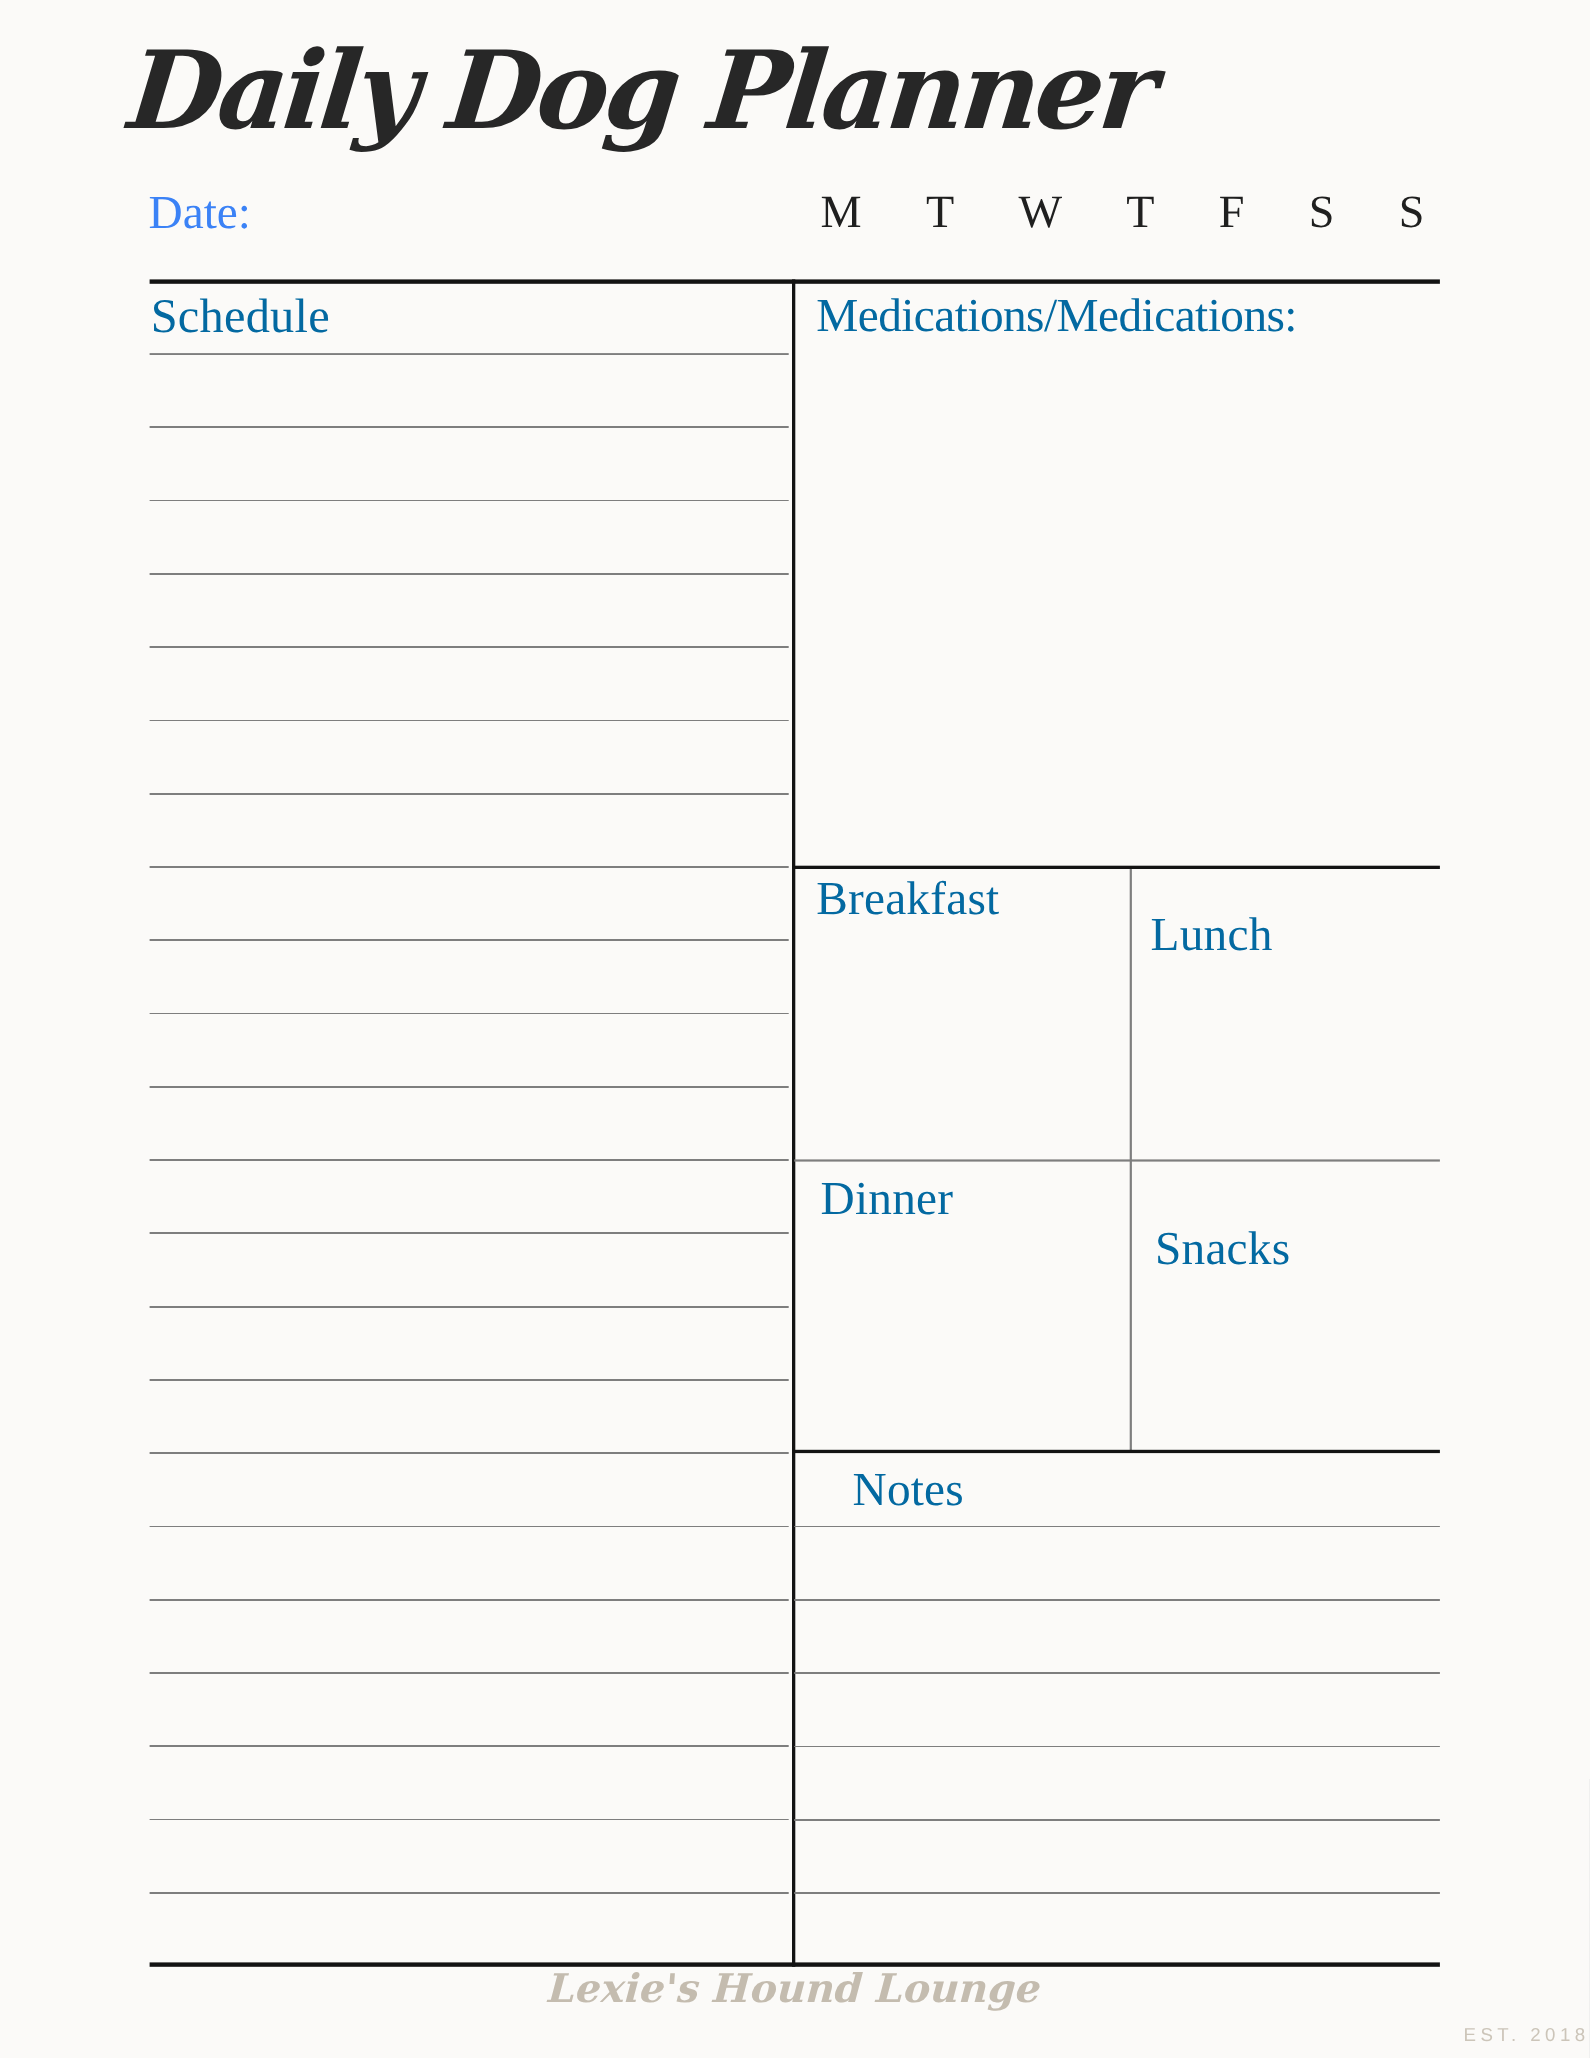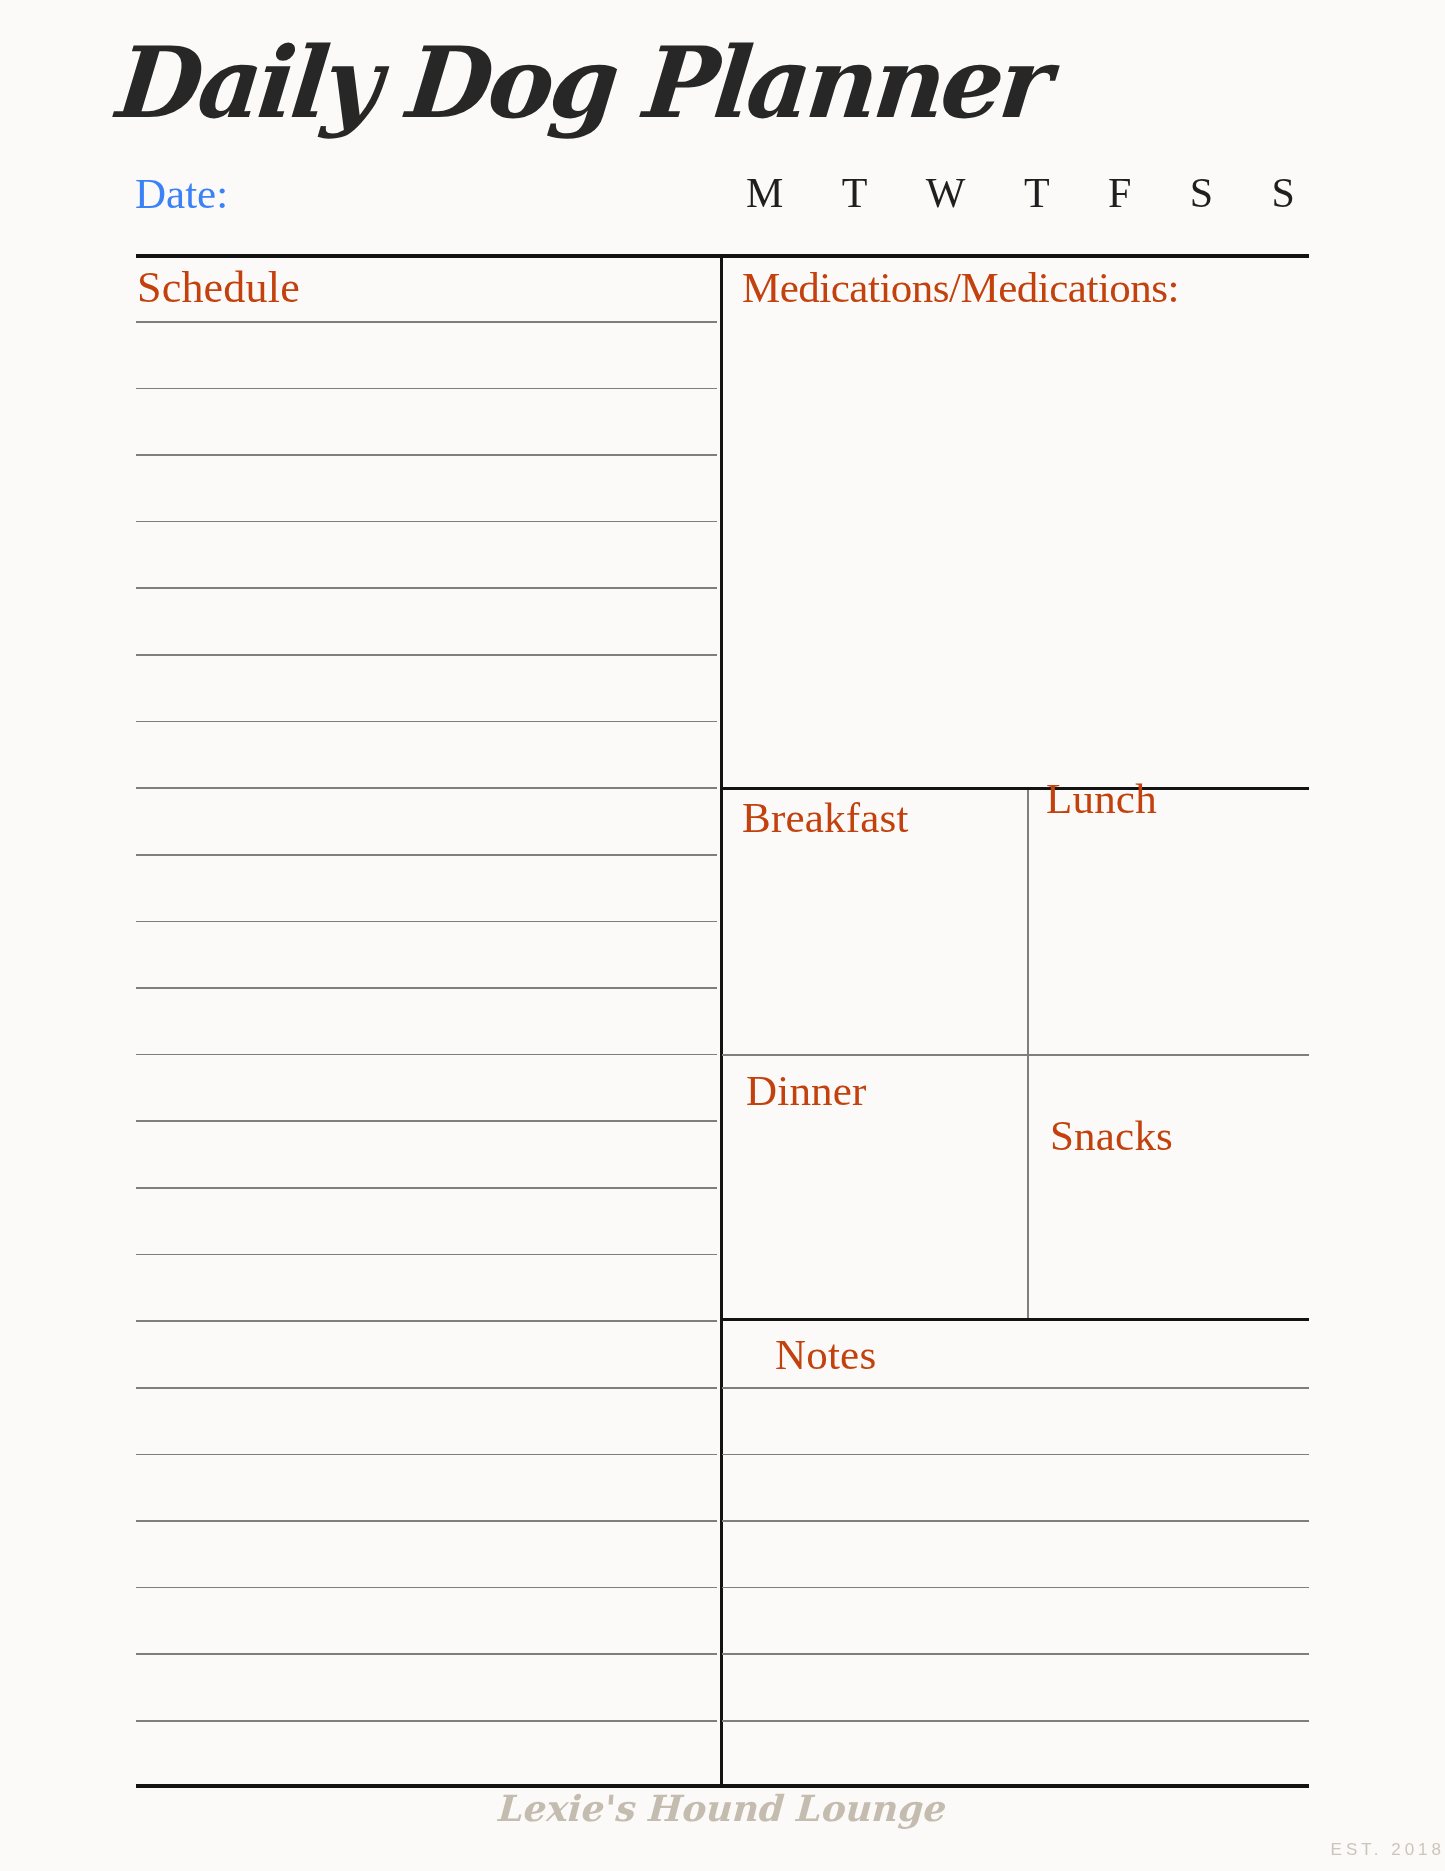--- a/index.html
+++ b/index.html
@@ -73,28 +73,28 @@
     );
   }
   .schedule-ruled { left: 136px; top: 321px;  width: 581px; height: 1401px; }
   .notes-ruled    { left: 722px; top: 1387px; width: 587px; height: 335px; }
 
   
   .section-label {
     position: absolute;
     font-size: 43px;
     line-height: 1;
-    color: #c2410c;
+    color: #0369a1;
     letter-spacing: 0.2px;
     white-space: nowrap;
   }
   .label-schedule    { left: 137px;  top: 266px; font-size: 44px; }
   .label-supplements { left: 742px;  top: 266px; letter-spacing: -0.5px; }
   .label-breakfast   { left: 742px;  top: 796px; }
-  .label-lunch       { left: 1046px; top: 777px; text-align: center; }
+  .label-lunch       { left: 1046px; top: 829px; text-align: center; }
   .label-dinner      { left: 746px;  top: 1069px; font-family: Liberation Serif, serif; }
   .label-snacks      { left: 1050px; top: 1114px; }
   .label-notes       { left: 775px;  top: 1333px; }
 
   
   .fill-zone { position: absolute; }
   .zone-supplements { left: 724px; top: 320px;  width: 583px; height: 465px; }
   .zone-breakfast   { left: 724px; top: 860px;  width: 300px; height: 192px; }
   .zone-lunch       { left: 1030px; top: 860px; width: 277px; height: 192px; }
   .zone-dinner      { left: 724px; top: 1125px; width: 300px; height: 190px; }

